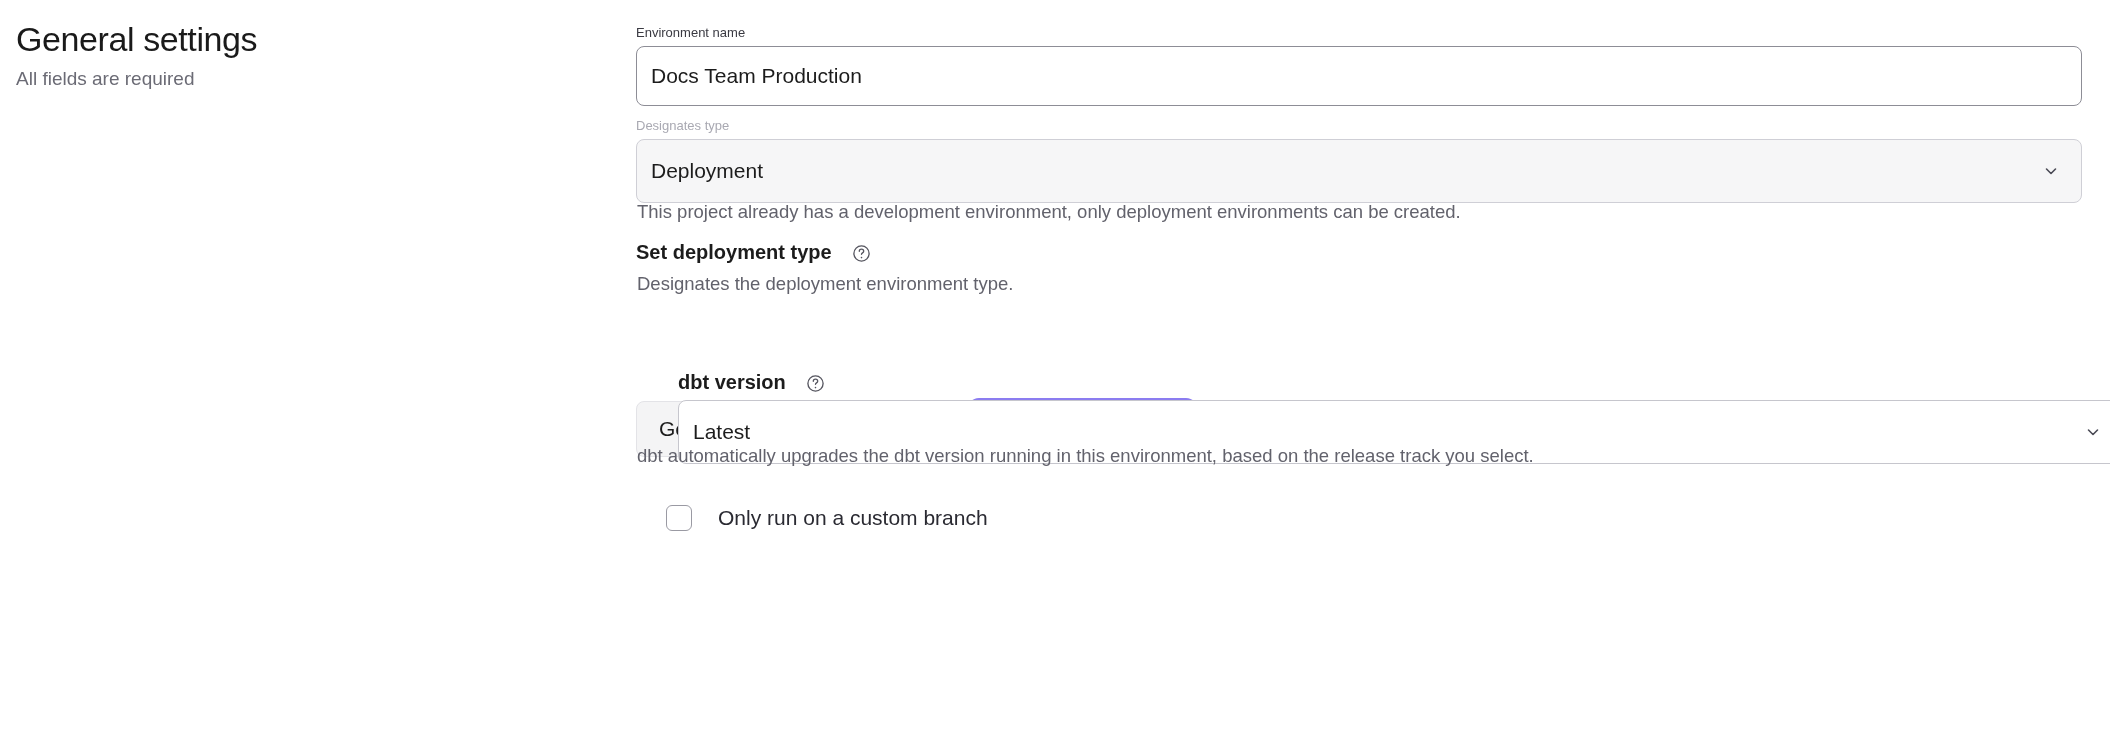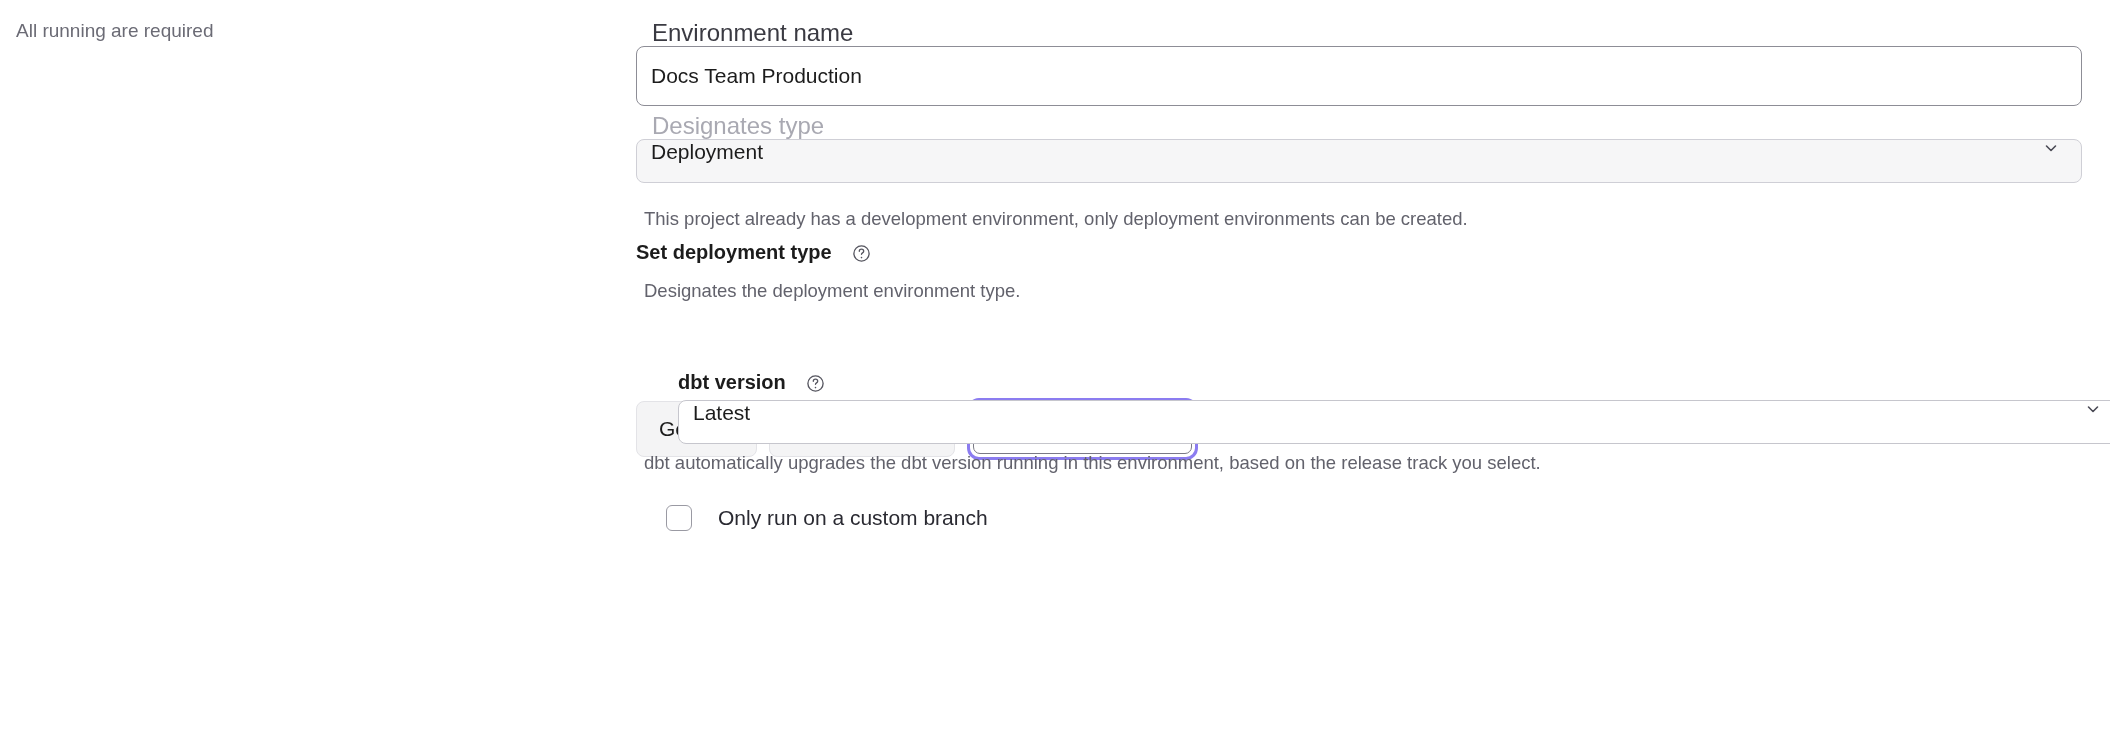--- a/index.html
+++ b/index.html
@@ -41,69 +41,69 @@
 
   
   .form-col {
     position: absolute;
     left: 636px;
     top: 0;
     width: 1446px;
   }
 
   .field-label {
-    font-size: 24px;
+    font-size: 13px;
     line-height: 26px;
     color: #3a3a42;
-    margin: 16px;
+    margin: 0;
     font-weight: 400;
   }
   .field-label.disabled { color: #a9a9b2; }
 
   .section-label {
     font-size: 20px;
     line-height: 28px;
     color: #1c1c1c;
     font-weight: 700;
     margin: 0;
     display: flex;
     align-items: center;
     gap: 20px;
   }
 
   .help-text {
     font-size: 18.5px;
     line-height: 26px;
     color: #62626c;
-    margin: 8px;
+    margin: 1px;
   }
 
   
   .text-input {
     width: 1446px;
     height: 60px;
     border: 1px solid #8d8d96;
     border-radius: 8px;
     background: #ffffff;
     display: flex;
     align-items: center;
     padding: 16px 14px;
     font-size: 21px;
     color: #1c1c1c;
   }
 
   
   .select-box {
     width: 1446px;
-    height: 44px;
+    height: 64px;
     border: 1px solid #cfcfd6;
     border-radius: 8px;
     background: #f6f6f7;
     display: flex;
-    align-items: flex-start;
+    align-items: center;
     justify-content: space-between;
     padding: 0 22px 0 14px;
     font-size: 21px;
     color: #1c1c1c;
   }
   .select-box.enabled {
     background: #ffffff;
     border-color: #c6c6cd;
     margin-left: 42px;
   }
@@ -193,21 +193,22 @@
     color: #2a2a32;
   }
 
   
   .p { position: absolute; left: 0; }
 </style>
 </head>
 <body>
 
 <div class="left-col">
-  <p class="page-subtitle">All running are required</p>
+  <h1 class="page-title">General settings</h1>
+  <p class="page-subtitle">All fields are required</p>
 </div>
 
 <div class="form-col">
 
   <div class="p" style="top:20px;">
     <label class="field-label">Environment name</label>
   </div>
   <div class="p text-input" style="top:46px;" placeholder="Environment name">
     <span>Docs Team Production</span>
   </div>

